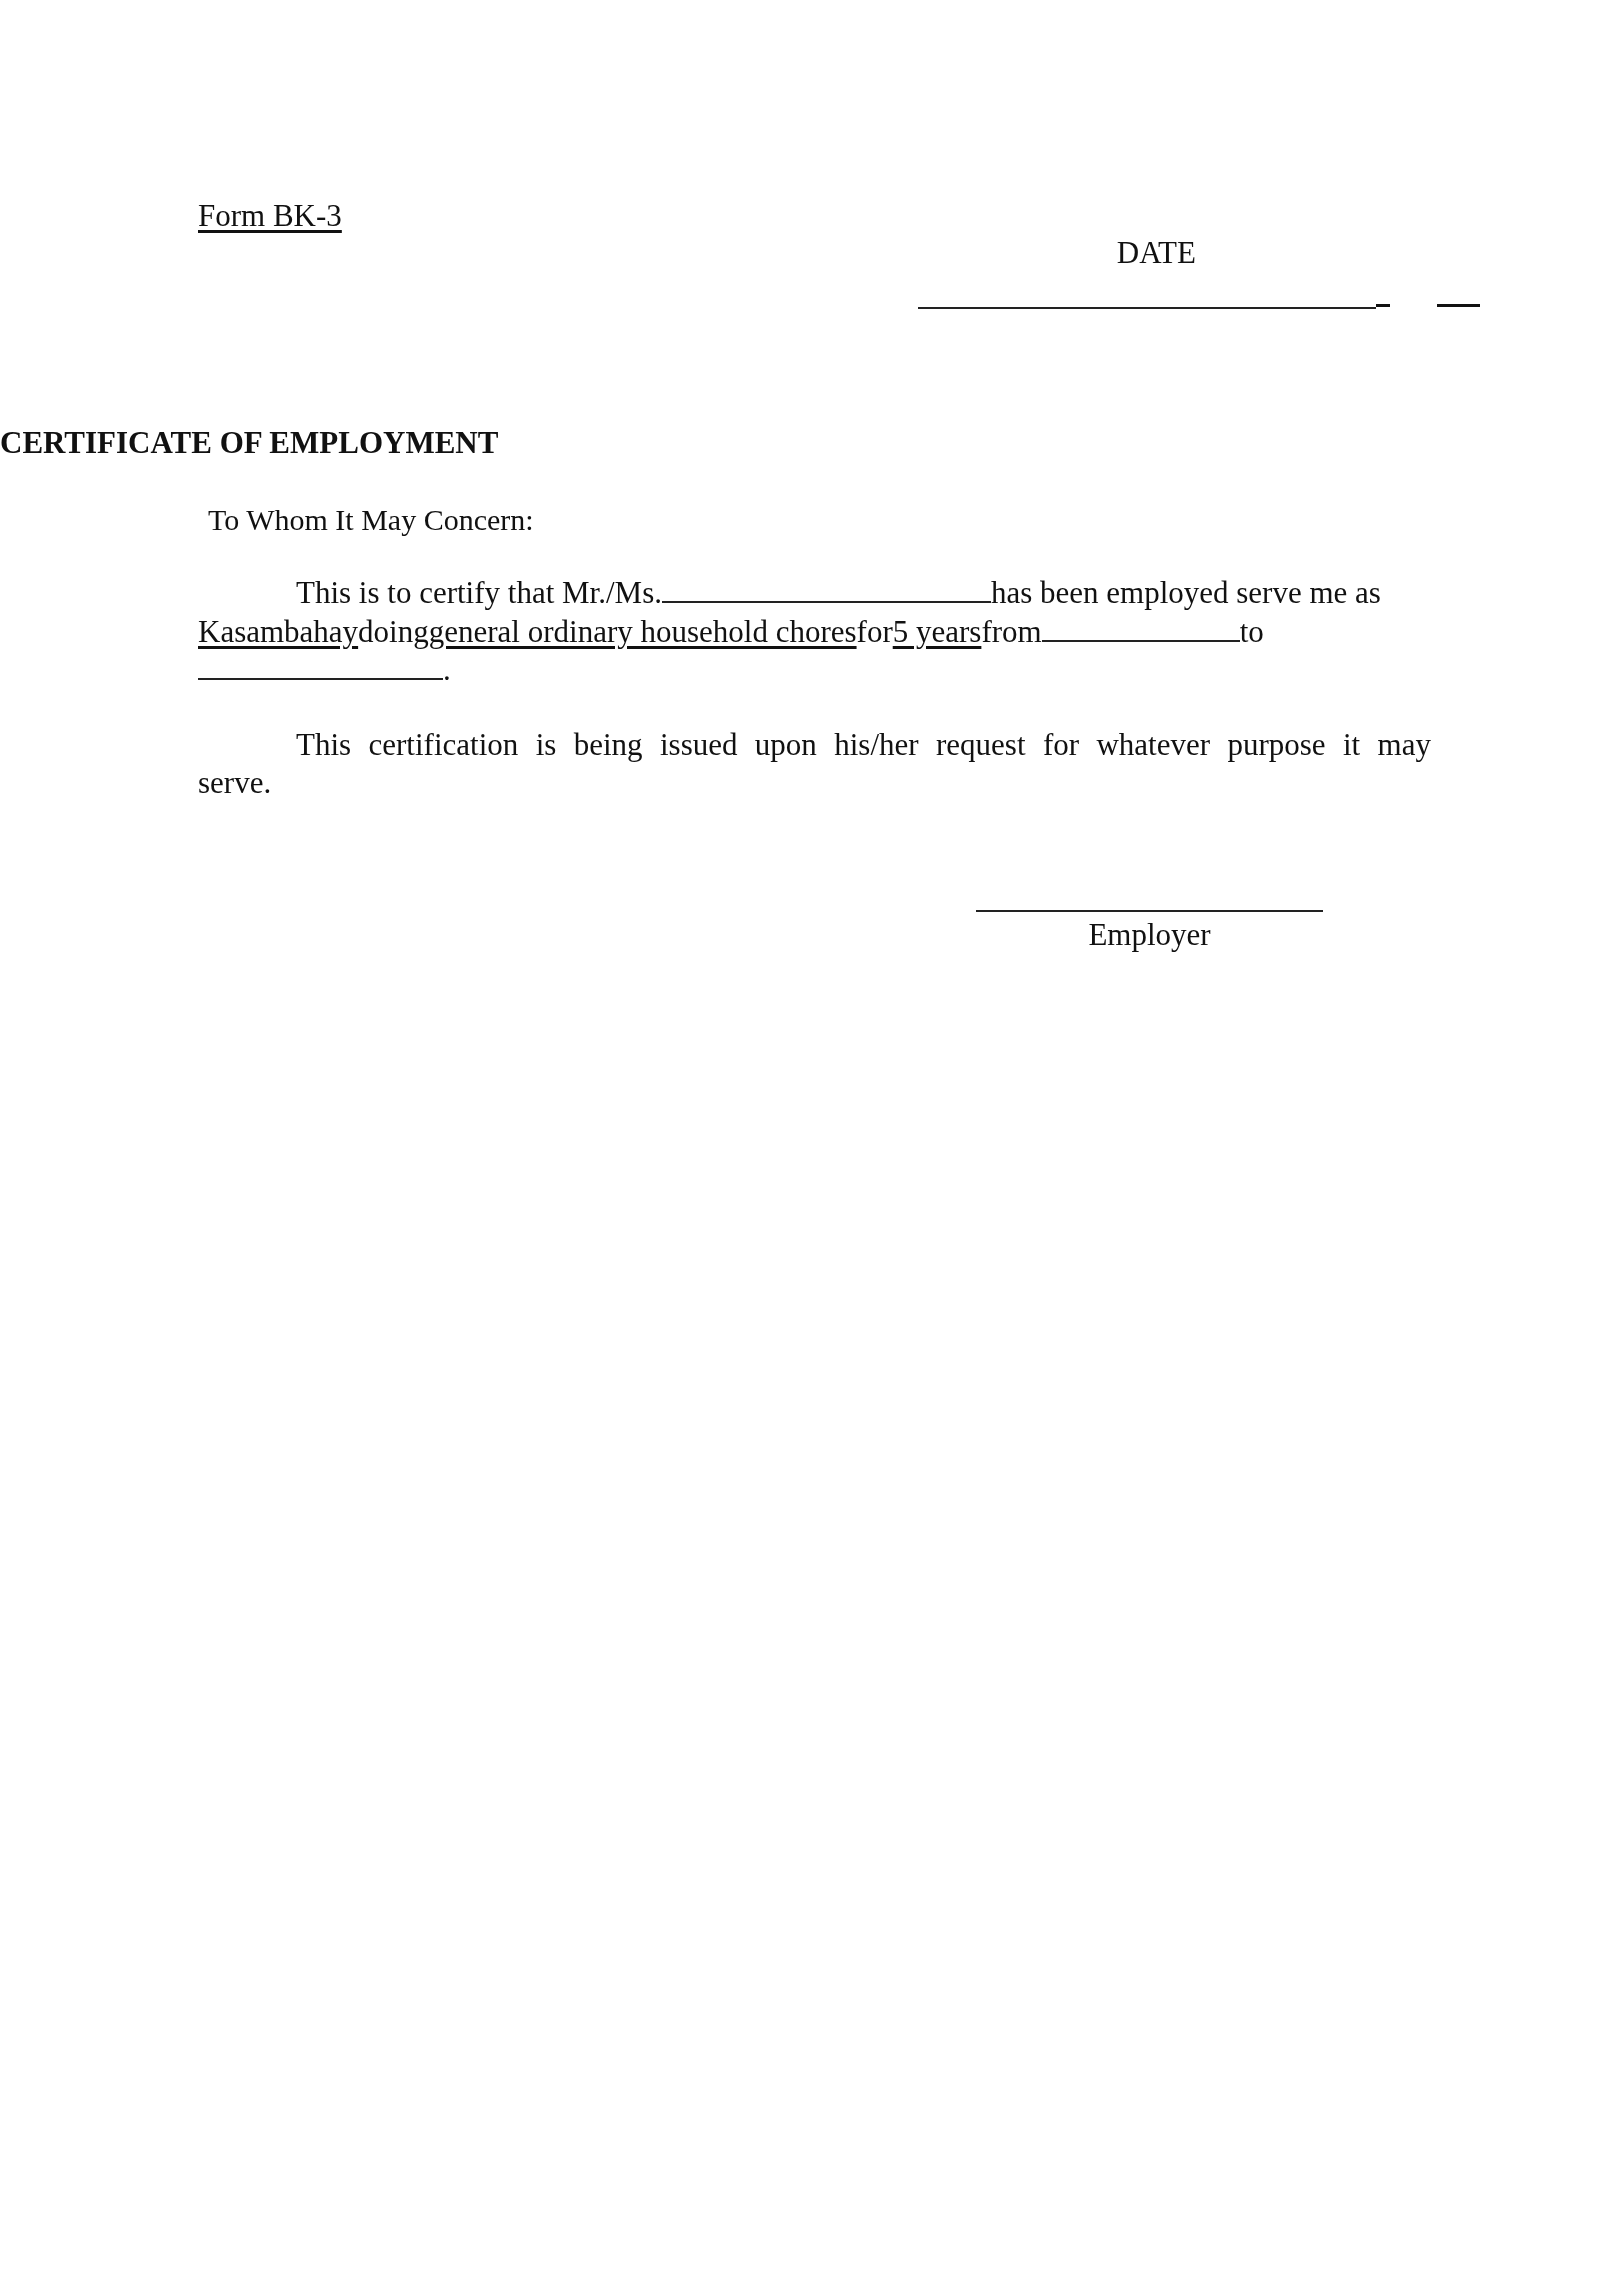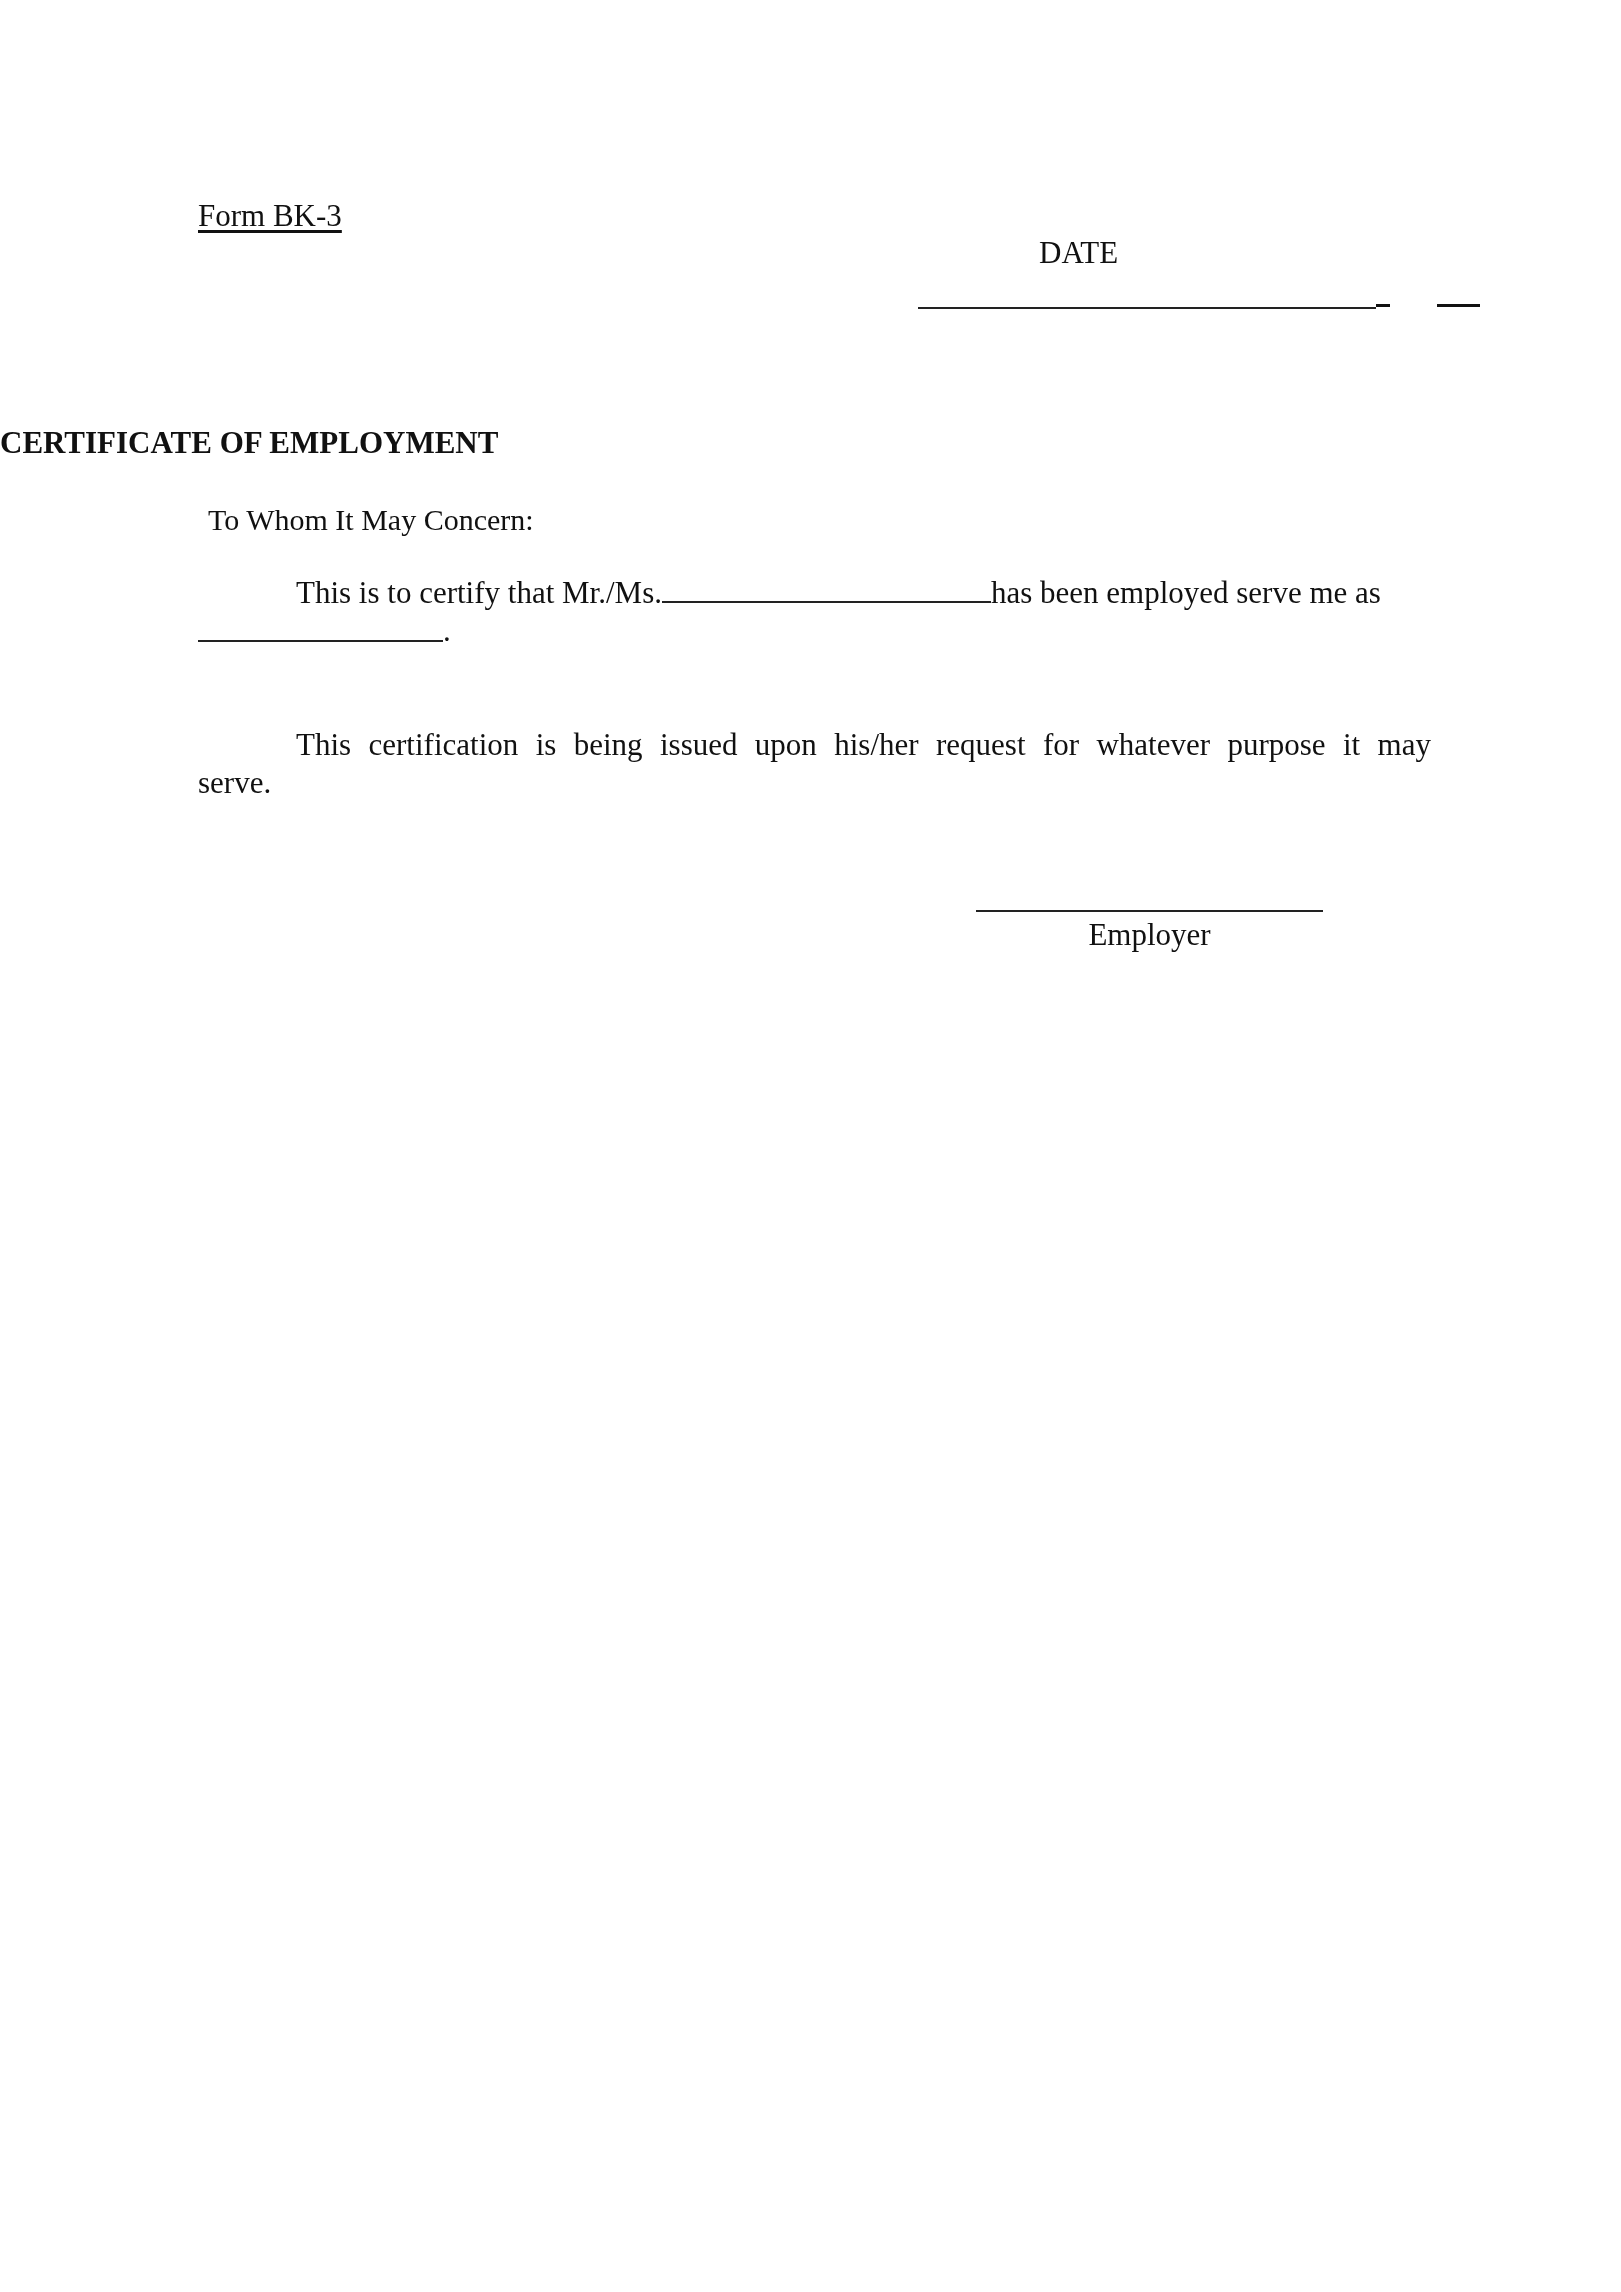--- a/index.html
+++ b/index.html
@@ -21,21 +21,21 @@
       top: 196px;
       font-size: 31px;
       text-decoration: underline;
       text-underline-offset: 3.9px;
       line-height: 39px;
     }
     .date-label {
       left: 1039px;
       top: 233px;
       width: 157px;
-      text-align: left;
+      text-align: right;
       font-size: 31px;
       line-height: 39px;
     }
     .date-line {
       left: 918px;
       top: 307px;
       width: 458px;
       height: 0;
       border-top: 2px solid #222;
     }
@@ -123,20 +123,30 @@
 <div class="abs title">CERTIFICATE OF EMPLOYMENT</div>
 
 <div class="abs salutation">To Whom It May Concern:</div>
 
 <div class="abs para para1">
   <div class="row">
     <span><span class="indent"></span><span>This is to certify that Mr./Ms.</span></span>
     <span class="blank blank-name"></span>
     <span>has been employed serve me as</span>
   </div>
+  <div class="row">
+    <span class="u">Kasambahay</span>
+    <span>doing</span>
+    <span class="u">general ordinary household chores</span>
+    <span>for</span>
+    <span class="u">5 years</span>
+    <span>from</span>
+    <span class="blank blank-from"></span>
+    <span>to</span>
+  </div>
   <div>
     <span class="blank blank-to"></span><span>.</span>
   </div>
 </div>
 
 <div class="abs para para2">
   <div class="row" style="justify-content:center;">
     <span class="indent"></span>
       <span style="flex:1; text-align:justify; text-align-last:justify;">This certification is being issued upon his/her request for whatever purpose it may</span>
   </div>

